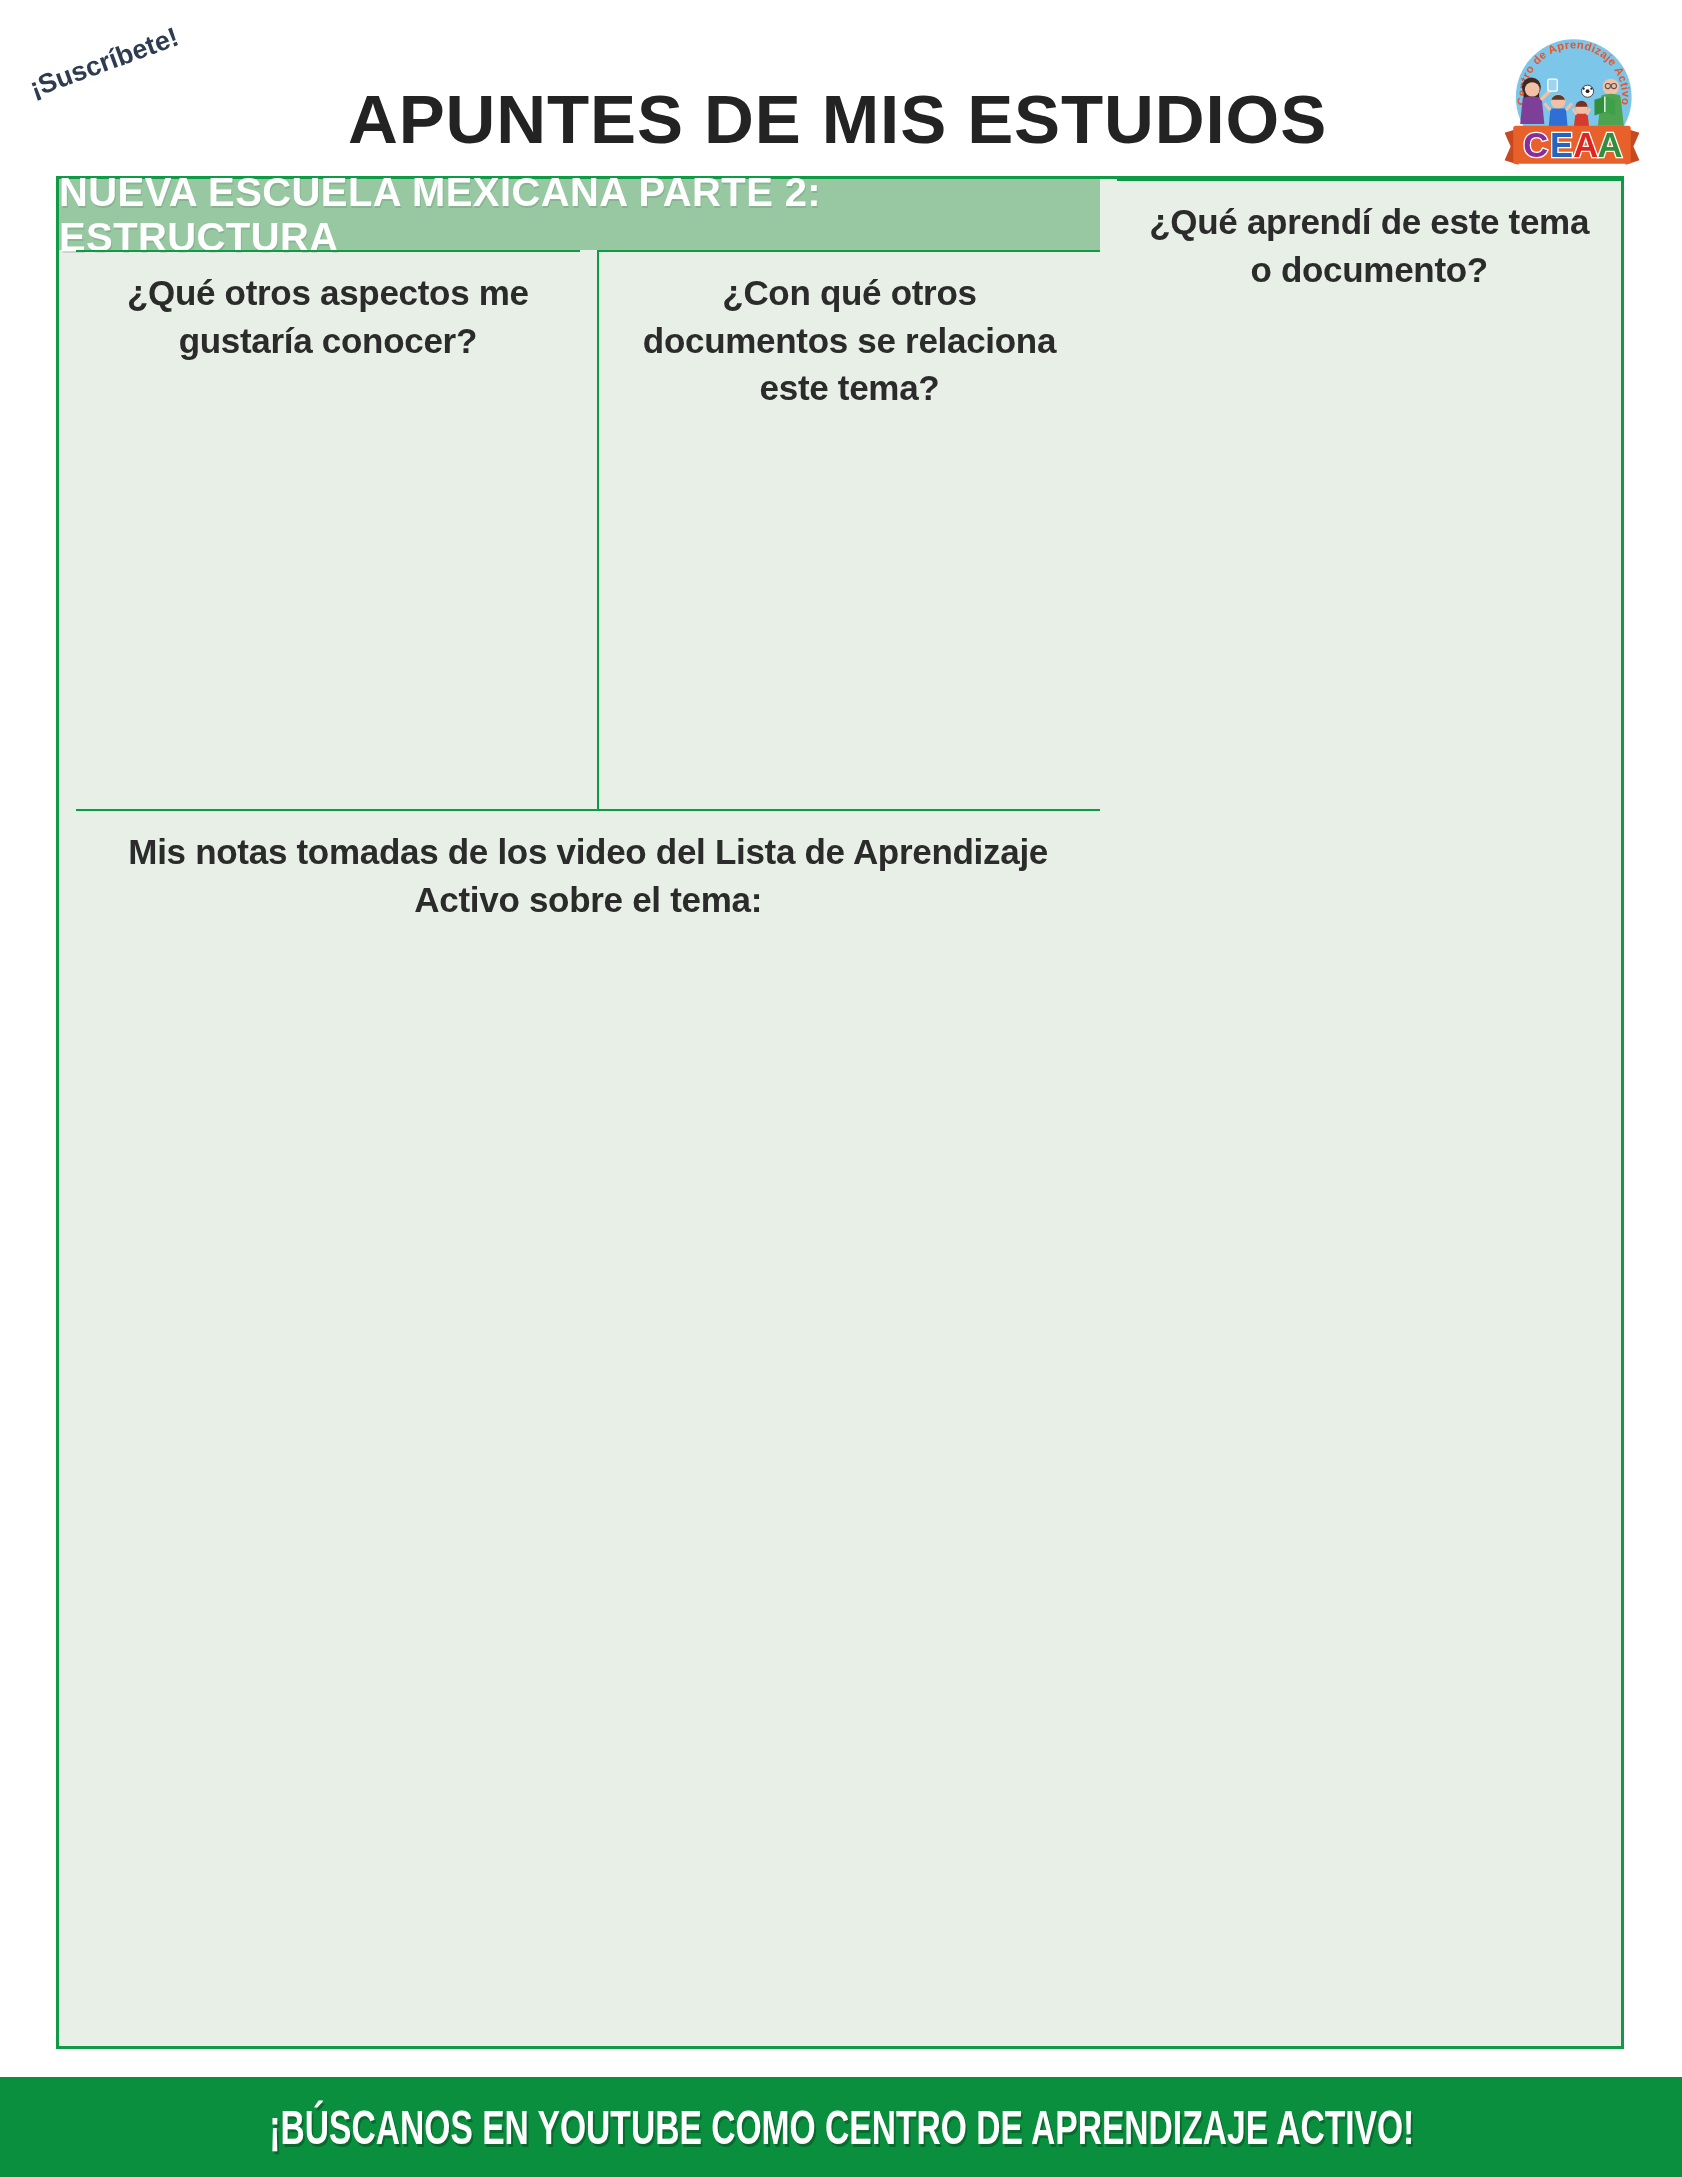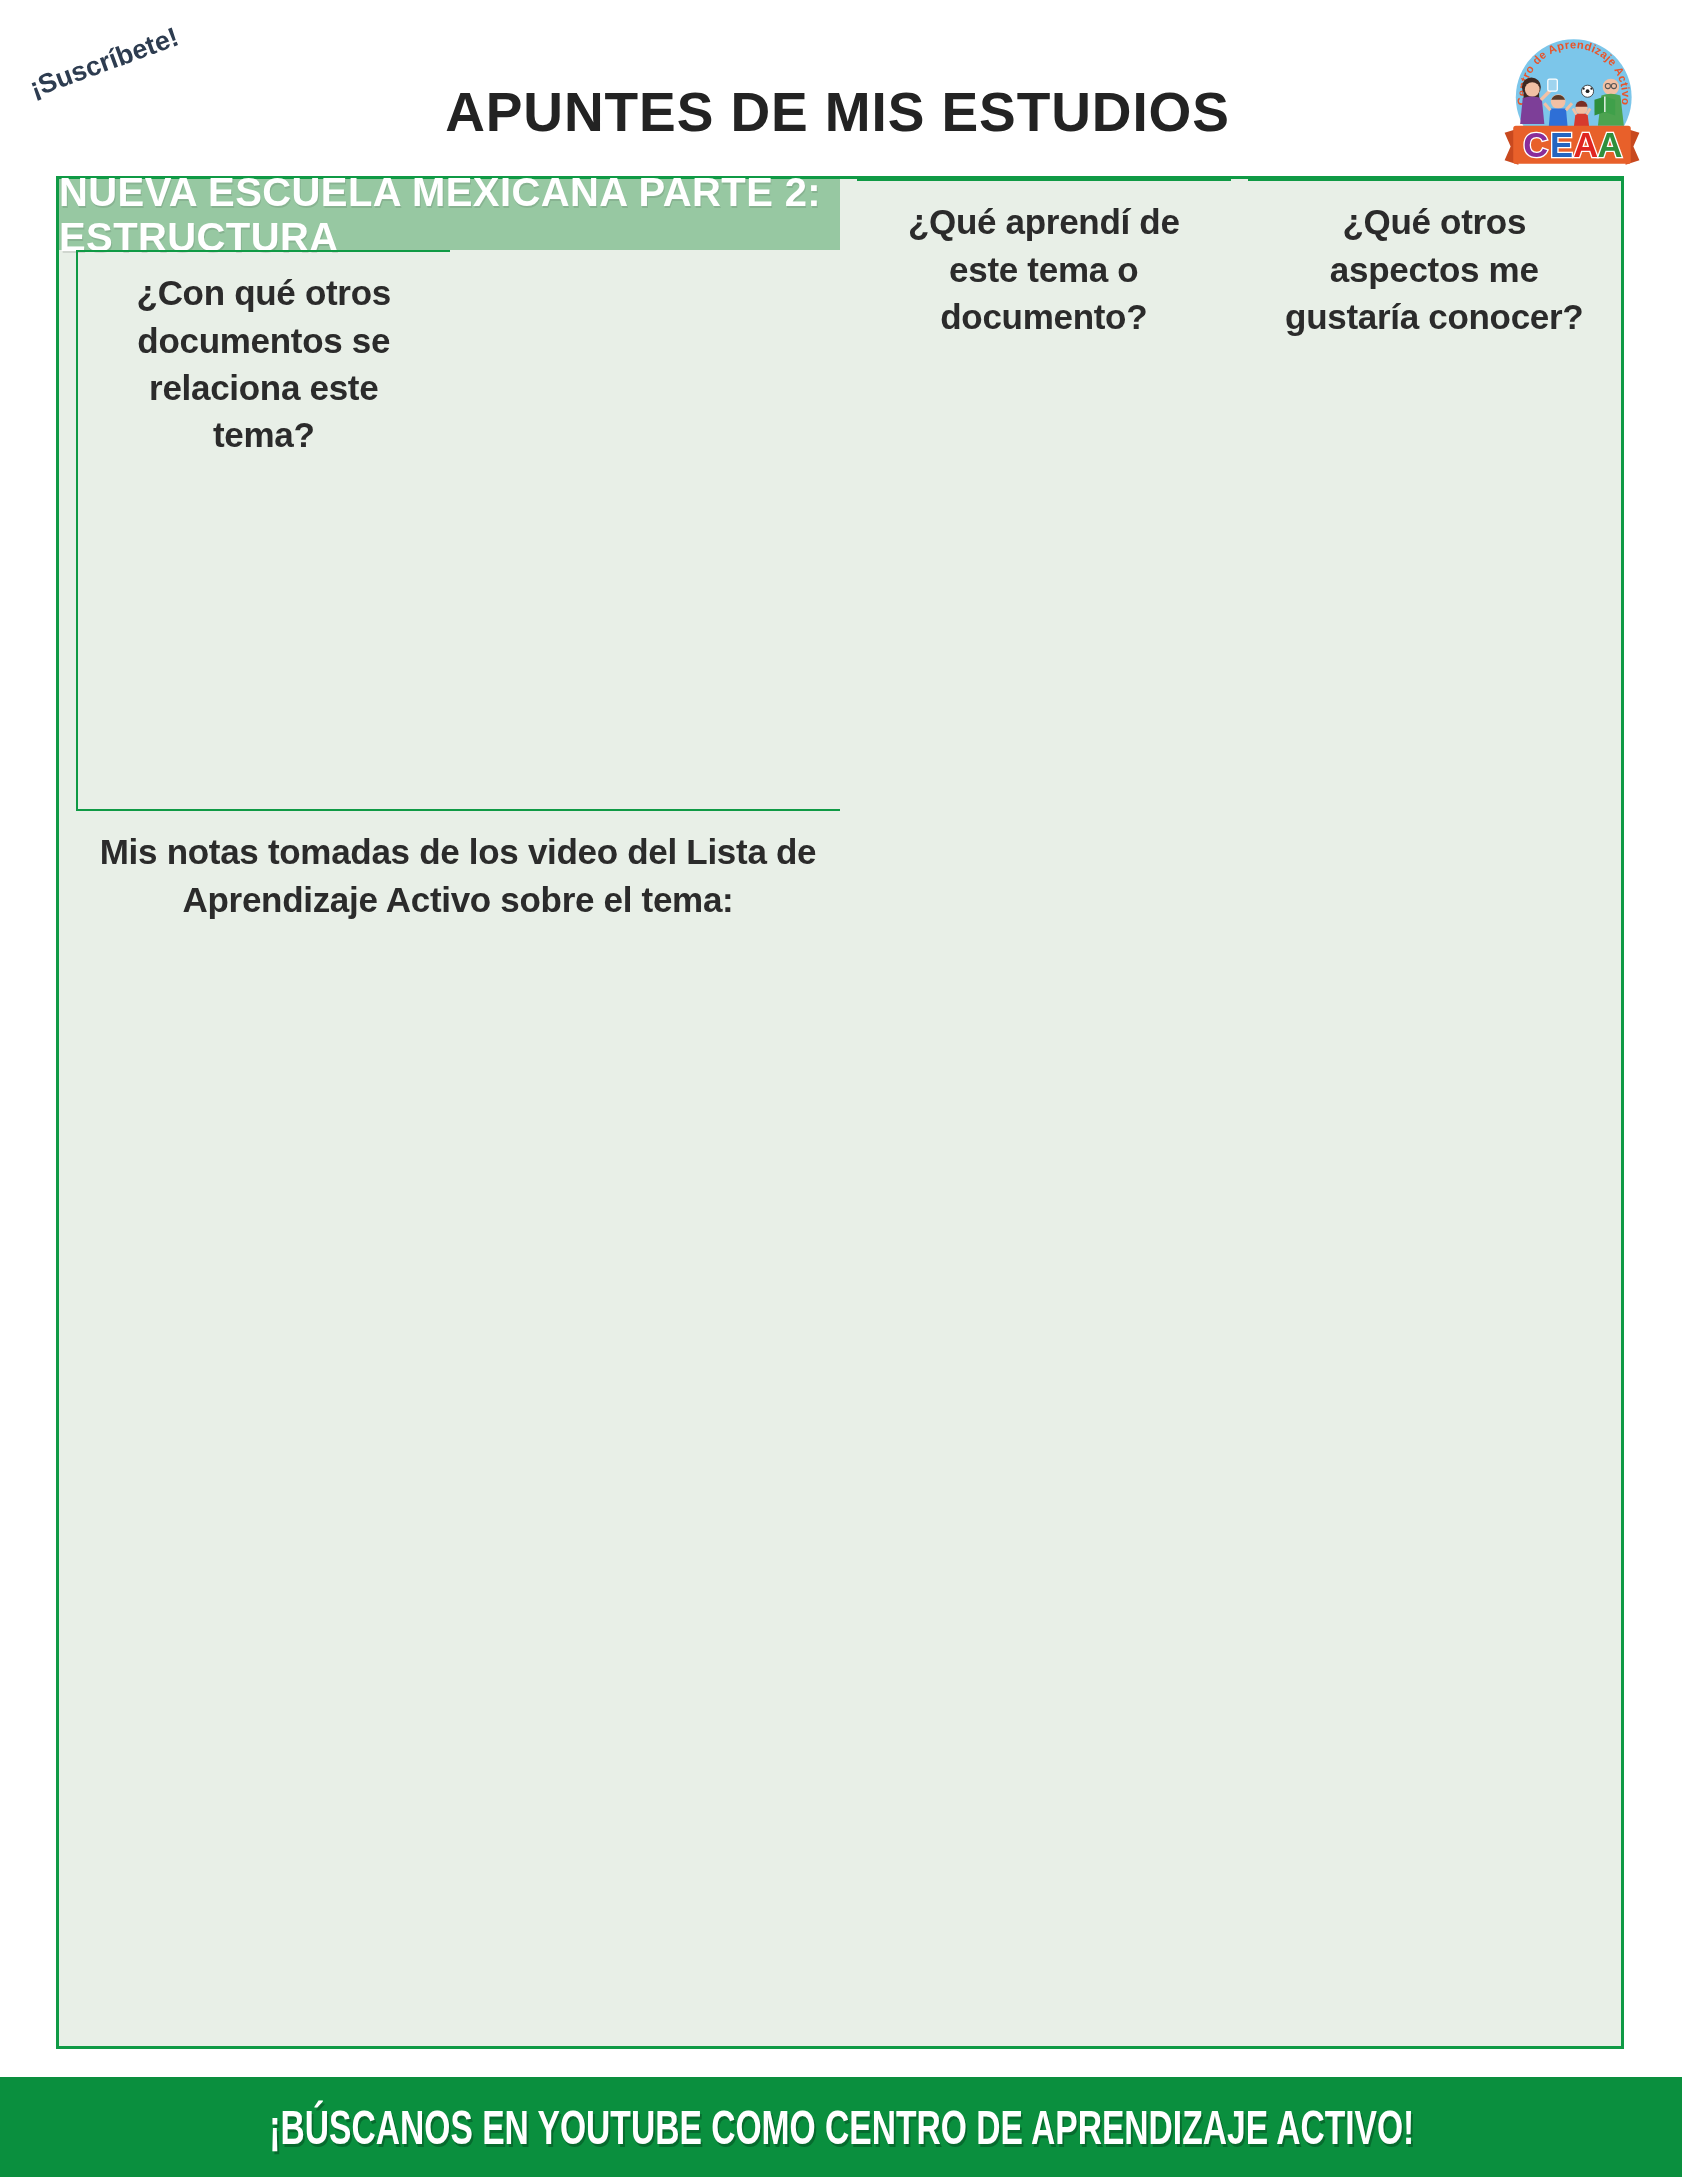--- a/index.html
+++ b/index.html
@@ -27,39 +27,39 @@
   }
 
   
   .title {
     position: absolute;
     left: 0;
     right: 8px;
     top: 80px;
     margin: 0;
     text-align: center;
-    font-size: 55px;
+    font-size: 69px;
     font-weight: bold;
     letter-spacing: 0.9px;
     color: #232323;
   }
 
   
   .logo { position: absolute; left: 1501px; top: 29px; width: 142px; height: 140px; }
 
   
   .sheet {
     position: absolute;
     left: 56px;
     top: 176px;
     width: 1568px;
     height: 1873px;
     border: 3.5px solid #0f9a45;
     display: grid;
-    grid-template-columns: 1fr 1fr 1fr 1fr;
+    grid-template-columns: 1fr 1fr 1fr;
     grid-template-rows: 71px 559px 558px 1fr;
     background: #e8efe7;
   }
   .thead {
     grid-column: 1 / 3;
     background: #97c8a2;
     display: flex;
     align-items: center;
     justify-content: center;
     color: #ffffff;

